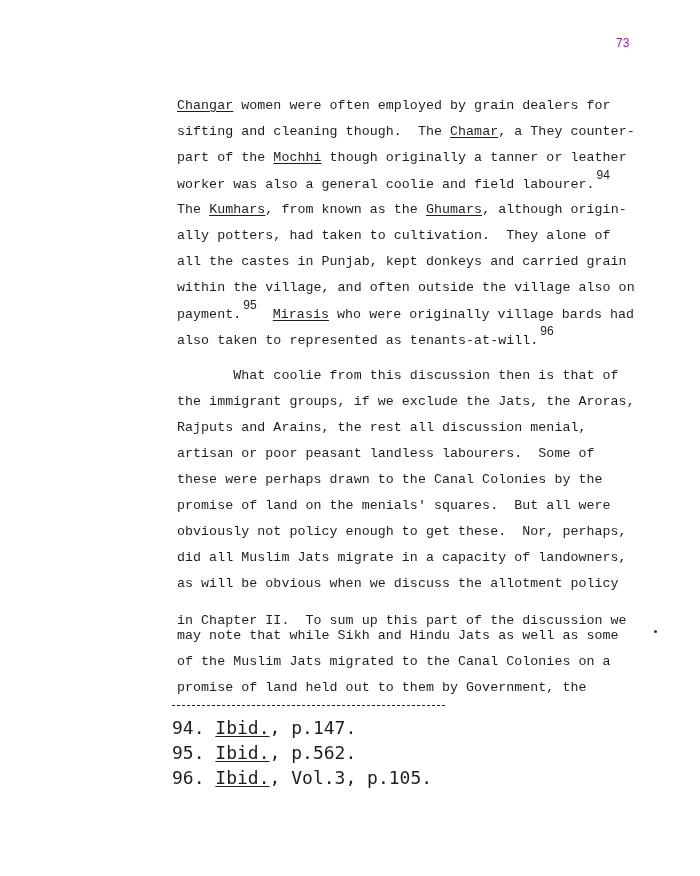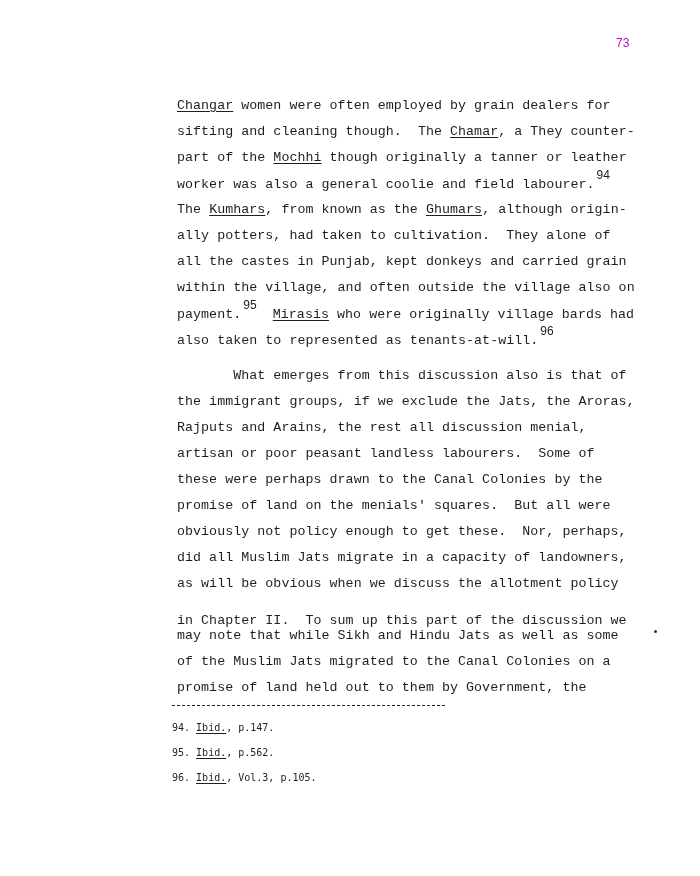--- a/index.html
+++ b/index.html
@@ -4,21 +4,21 @@
 <style>
   html, body { margin:0; padding:0; }
   body { width:700px; height:876px; background:#ffffff; position:relative; overflow:hidden;
          font-family:"Liberation Mono","DejaVu Sans Mono",monospace; color:#1e1e1e; }
   .page-number { position:absolute; left:616px; top:36px; font-family:"Liberation Sans","DejaVu Sans",sans-serif;
                  font-size:12px; color:#a21caf; }
   .line { position:absolute; left:177px; font-size:13.3px; line-height:16px; white-space:pre; letter-spacing:0.05px; }
   .u { text-decoration:underline; text-underline-offset:2px; }
   sup { font-family:"Liberation Sans","DejaVu Sans",sans-serif; font-size:12px; vertical-align:0; position:relative; top:-9px; margin-left:2px; }
   .rule { position:absolute; left:172px; top:705px; width:273px; height:0; border-top:1.5px dashed #222; }
-  .fn { position:absolute; left:172px; font-size:10px; line-height:16px; white-space:pre;
+  .fn { position:absolute; left:172px; font-size:18px; line-height:16px; white-space:pre;
         font-family:"DejaVu Sans Mono","Liberation Mono",monospace; }
   .speck { position:absolute; width:3px; height:3px; background:#333; border-radius:50%; }
 </style>
 </head>
 <body>
 
 <div>
   <div class="page-number">73</div>
 
   <div>
@@ -28,21 +28,21 @@
     <div class="line" style="top:176px"><span>worker was also a general coolie and field labourer.</span><sup>94</sup></div>
     <div class="line" style="top:202px"><span>The </span><span class="u">Kumhars</span><span>, from known as the </span><span class="u">Ghumars</span><span>, although origin-</span></div>
     <div class="line" style="top:228px"><span>ally potters, had taken to cultivation.  They alone of</span></div>
     <div class="line" style="top:254px"><span>all the castes in Punjab, kept donkeys and carried grain</span></div>
     <div class="line" style="top:280px"><span>within the village, and often outside the village also on</span></div>
     <div class="line" style="top:306px"><span>payment.</span><sup>95</sup><span>  </span><span class="u">Mirasis</span><span> who were originally village bards had</span></div>
     <div class="line" style="top:332px"><span>also taken to represented as tenants-at-will.</span><sup>96</sup></div>
   </div>
 
   <div>
-    <div class="line" style="top:368px">       What emerges from this discussion also is that of</div>
+    <div class="line" style="top:368px">       What coolie from this discussion then is that of</div>
     <div class="line" style="top:394px">the immigrant groups, if we exclude the Jats, the Aroras,</div>
     <div class="line" style="top:420px">Rajputs and Arains, the rest all discussion menial,</div>
     <div class="line" style="top:446px">artisan or poor peasant landless labourers.  Some of</div>
     <div class="line" style="top:472px">these were perhaps drawn to the Canal Colonies by the</div>
     <div class="line" style="top:498px">promise of land on the menials' squares.  But all were</div>
     <div class="line" style="top:524px">obviously not policy enough to get these.  Nor, perhaps,</div>
     <div class="line" style="top:550px">did all Muslim Jats migrate in a capacity of landowners,</div>
     <div class="line" style="top:576px">as will be obvious when we discuss the allotment policy</div>
     <div class="line" style="top:613px">in Chapter II.  To sum up this part of the discussion we</div>
     <div class="line" style="top:628px">may note that while Sikh and Hindu Jats as well as some</div>

